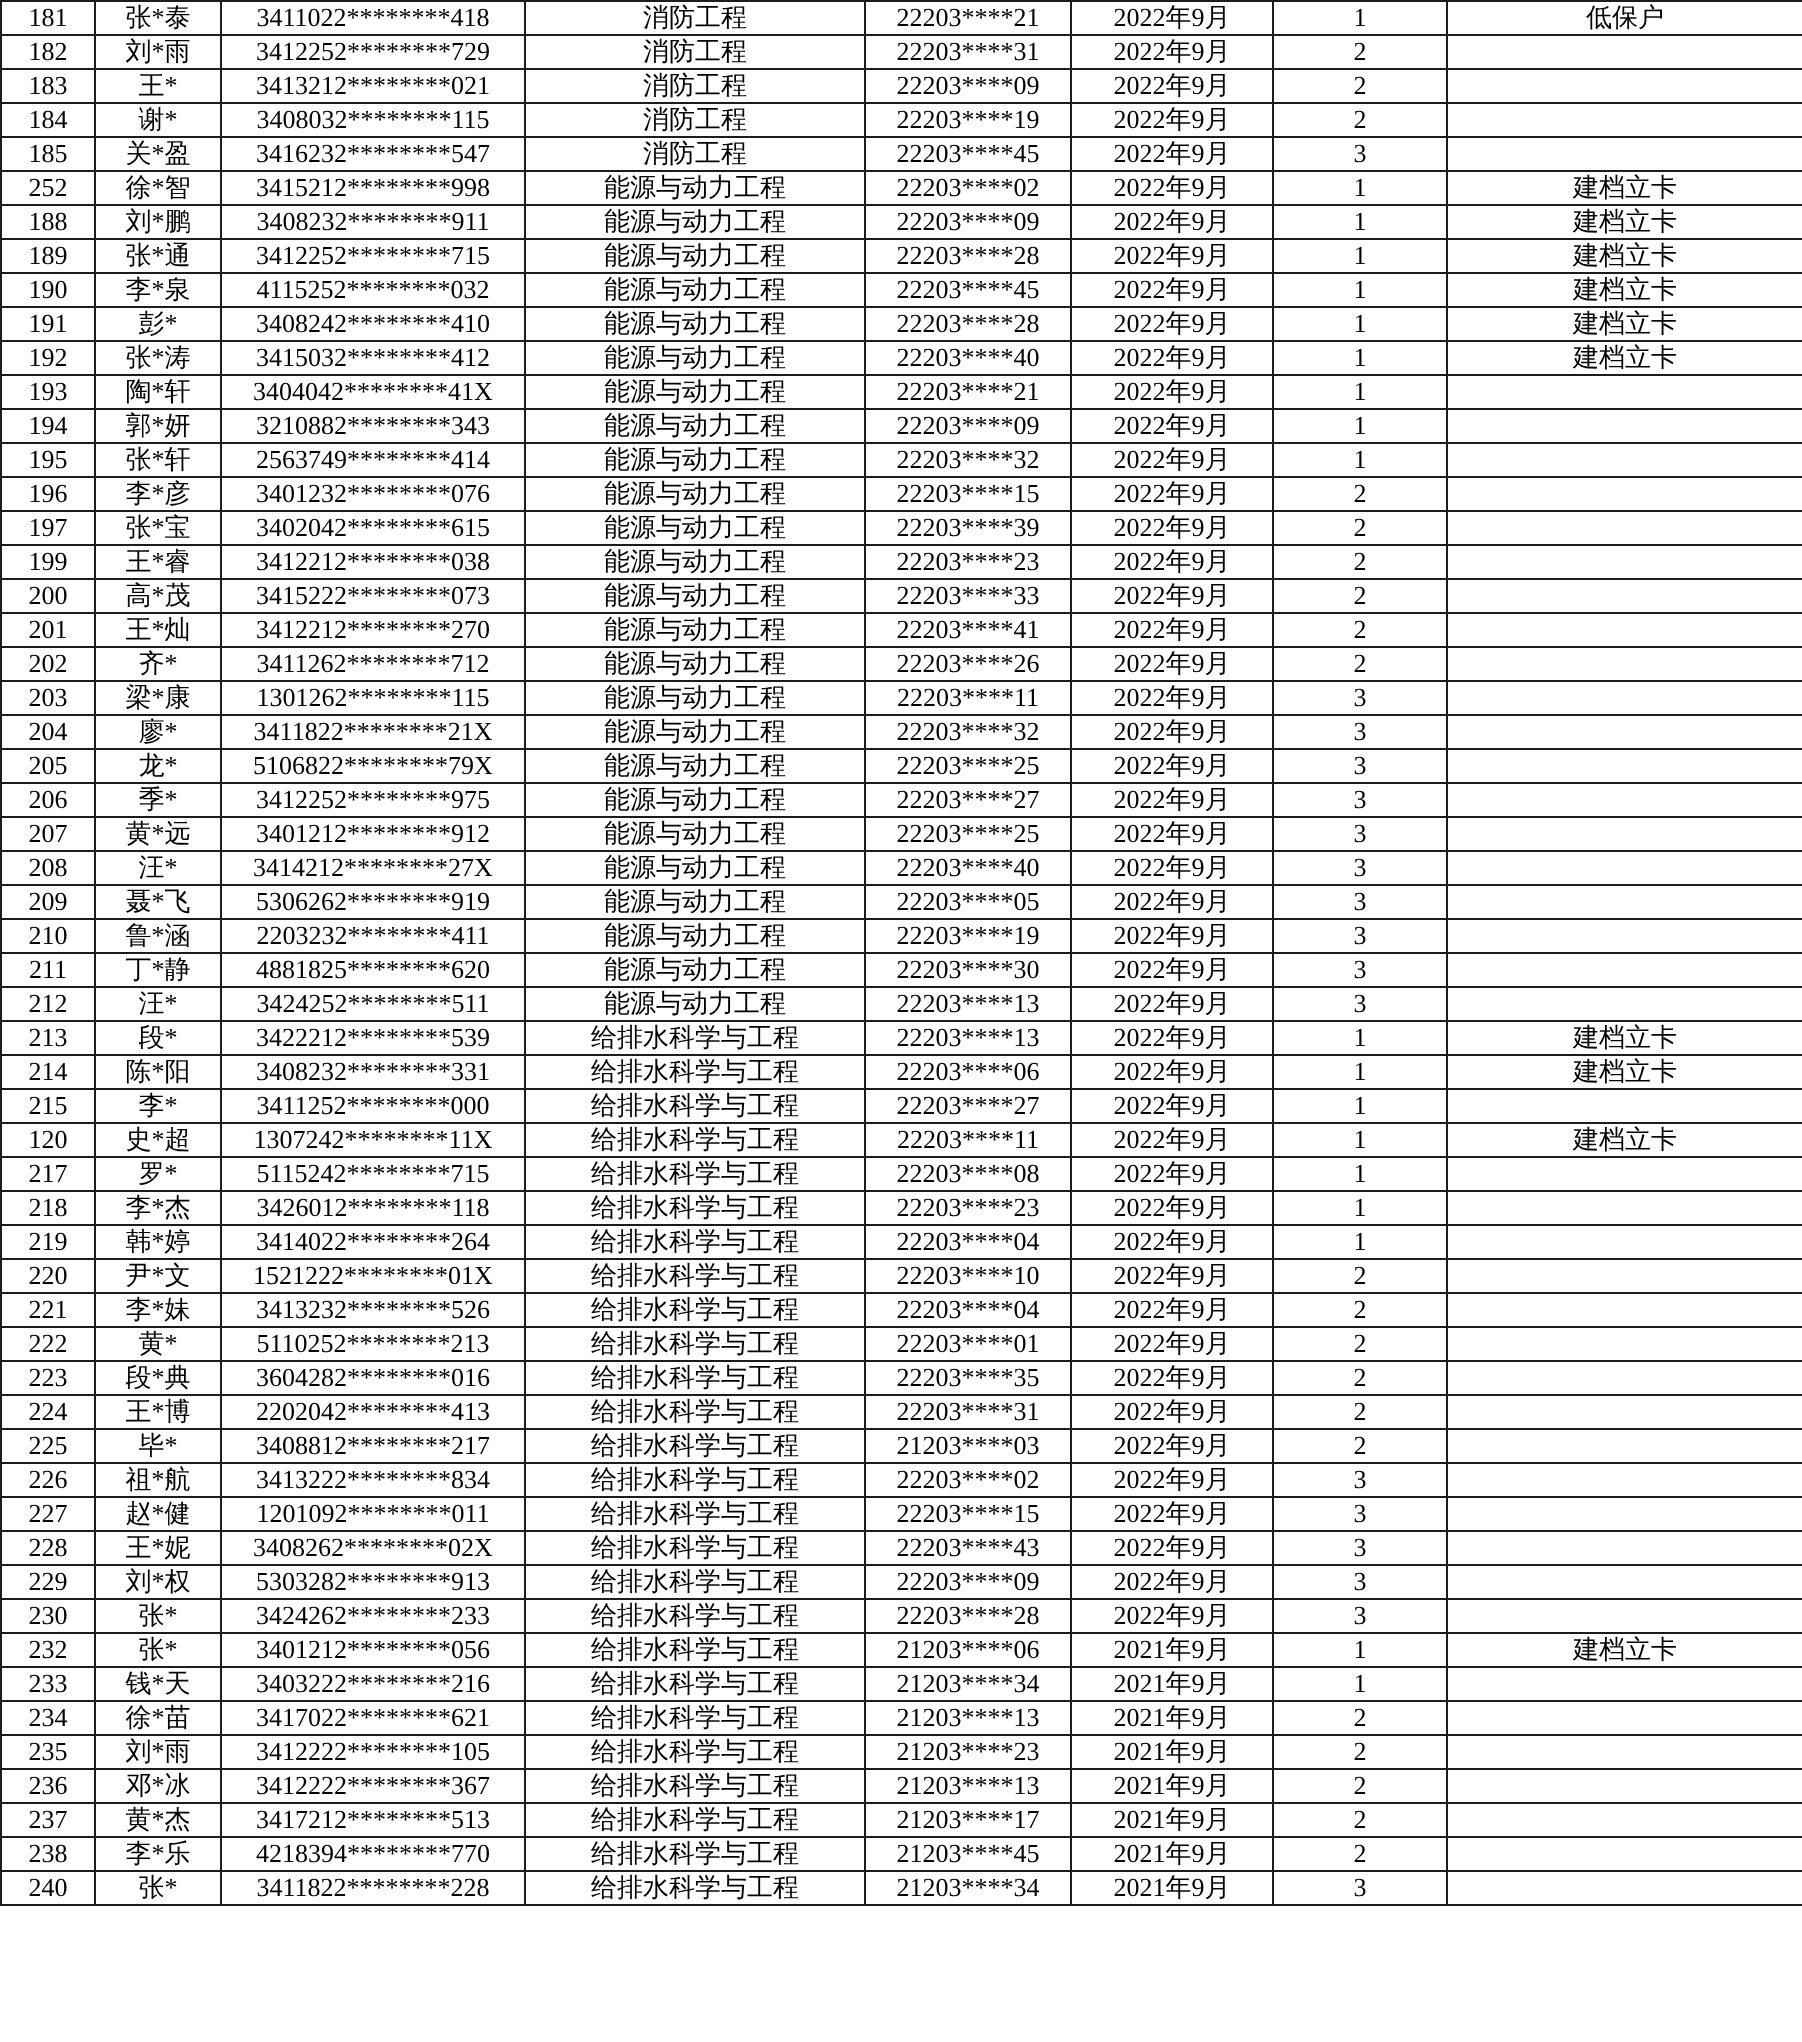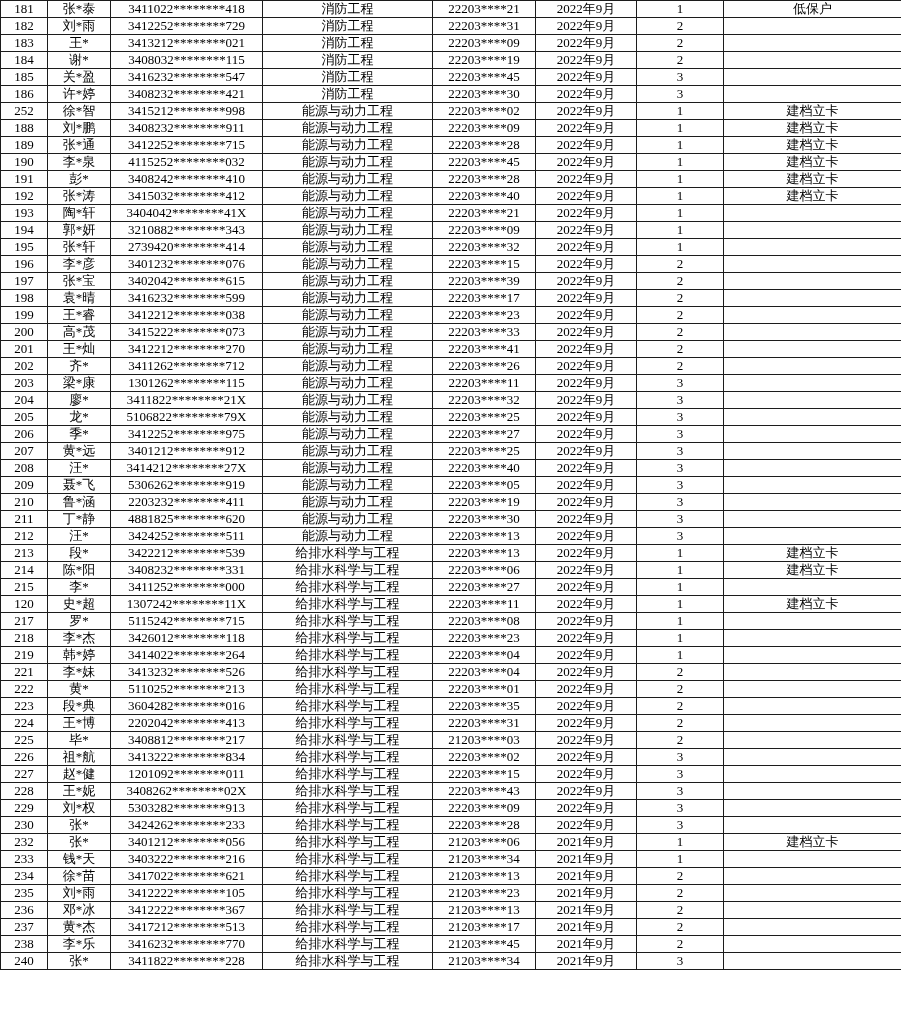--- a/index.html
+++ b/index.html
@@ -93,30 +93,20 @@
           <td class="c-num">185</td>
           <td class="c-name">关*盈</td>
           <td class="c-id_number">3416232********547</td>
           <td class="c-major">消防工程</td>
           <td class="c-student_no">22203****45</td>
           <td class="c-enroll_date">2022年9月</td>
           <td class="c-level">3</td>
           <td class="c-remark"></td>
         </tr>
         <tr>
-          <td class="c-num">186</td>
-          <td class="c-name">许*婷</td>
-          <td class="c-id_number">3408232********421</td>
-          <td class="c-major">消防工程</td>
-          <td class="c-student_no">22203****30</td>
-          <td class="c-enroll_date">2022年9月</td>
-          <td class="c-level">3</td>
-          <td class="c-remark"></td>
-        </tr>
-        <tr>
           <td class="c-num">252</td>
           <td class="c-name">徐*智</td>
           <td class="c-id_number">3415212********998</td>
           <td class="c-major">能源与动力工程</td>
           <td class="c-student_no">22203****02</td>
           <td class="c-enroll_date">2022年9月</td>
           <td class="c-level">1</td>
           <td class="c-remark">建档立卡</td>
         </tr>
         <tr>
@@ -185,21 +175,21 @@
           <td class="c-id_number">3210882********343</td>
           <td class="c-major">能源与动力工程</td>
           <td class="c-student_no">22203****09</td>
           <td class="c-enroll_date">2022年9月</td>
           <td class="c-level">1</td>
           <td class="c-remark"></td>
         </tr>
         <tr>
           <td class="c-num">195</td>
           <td class="c-name">张*轩</td>
-          <td class="c-id_number">2739420********414</td>
+          <td class="c-id_number">2563749********414</td>
           <td class="c-major">能源与动力工程</td>
           <td class="c-student_no">22203****32</td>
           <td class="c-enroll_date">2022年9月</td>
           <td class="c-level">1</td>
           <td class="c-remark"></td>
         </tr>
         <tr>
           <td class="c-num">196</td>
           <td class="c-name">李*彦</td>
           <td class="c-id_number">3401232********076</td>
@@ -213,30 +203,20 @@
           <td class="c-num">197</td>
           <td class="c-name">张*宝</td>
           <td class="c-id_number">3402042********615</td>
           <td class="c-major">能源与动力工程</td>
           <td class="c-student_no">22203****39</td>
           <td class="c-enroll_date">2022年9月</td>
           <td class="c-level">2</td>
           <td class="c-remark"></td>
         </tr>
         <tr>
-          <td class="c-num">198</td>
-          <td class="c-name">袁*晴</td>
-          <td class="c-id_number">3416232********599</td>
-          <td class="c-major">能源与动力工程</td>
-          <td class="c-student_no">22203****17</td>
-          <td class="c-enroll_date">2022年9月</td>
-          <td class="c-level">2</td>
-          <td class="c-remark"></td>
-        </tr>
-        <tr>
           <td class="c-num">199</td>
           <td class="c-name">王*睿</td>
           <td class="c-id_number">3412212********038</td>
           <td class="c-major">能源与动力工程</td>
           <td class="c-student_no">22203****23</td>
           <td class="c-enroll_date">2022年9月</td>
           <td class="c-level">2</td>
           <td class="c-remark"></td>
         </tr>
         <tr>
@@ -433,20 +413,30 @@
           <td class="c-num">219</td>
           <td class="c-name">韩*婷</td>
           <td class="c-id_number">3414022********264</td>
           <td class="c-major">给排水科学与工程</td>
           <td class="c-student_no">22203****04</td>
           <td class="c-enroll_date">2022年9月</td>
           <td class="c-level">1</td>
           <td class="c-remark"></td>
         </tr>
         <tr>
+          <td class="c-num">220</td>
+          <td class="c-name">尹*文</td>
+          <td class="c-id_number">1521222********01X</td>
+          <td class="c-major">给排水科学与工程</td>
+          <td class="c-student_no">22203****10</td>
+          <td class="c-enroll_date">2022年9月</td>
+          <td class="c-level">2</td>
+          <td class="c-remark"></td>
+        </tr>
+        <tr>
           <td class="c-num">221</td>
           <td class="c-name">李*妹</td>
           <td class="c-id_number">3413232********526</td>
           <td class="c-major">给排水科学与工程</td>
           <td class="c-student_no">22203****04</td>
           <td class="c-enroll_date">2022年9月</td>
           <td class="c-level">2</td>
           <td class="c-remark"></td>
         </tr>
         <tr>
@@ -595,21 +585,21 @@
           <td class="c-id_number">3417212********513</td>
           <td class="c-major">给排水科学与工程</td>
           <td class="c-student_no">21203****17</td>
           <td class="c-enroll_date">2021年9月</td>
           <td class="c-level">2</td>
           <td class="c-remark"></td>
         </tr>
         <tr>
           <td class="c-num">238</td>
           <td class="c-name">李*乐</td>
-          <td class="c-id_number">3416232********770</td>
+          <td class="c-id_number">4218394********770</td>
           <td class="c-major">给排水科学与工程</td>
           <td class="c-student_no">21203****45</td>
           <td class="c-enroll_date">2021年9月</td>
           <td class="c-level">2</td>
           <td class="c-remark"></td>
         </tr>
         <tr>
           <td class="c-num">240</td>
           <td class="c-name">张*</td>
           <td class="c-id_number">3411822********228</td>

